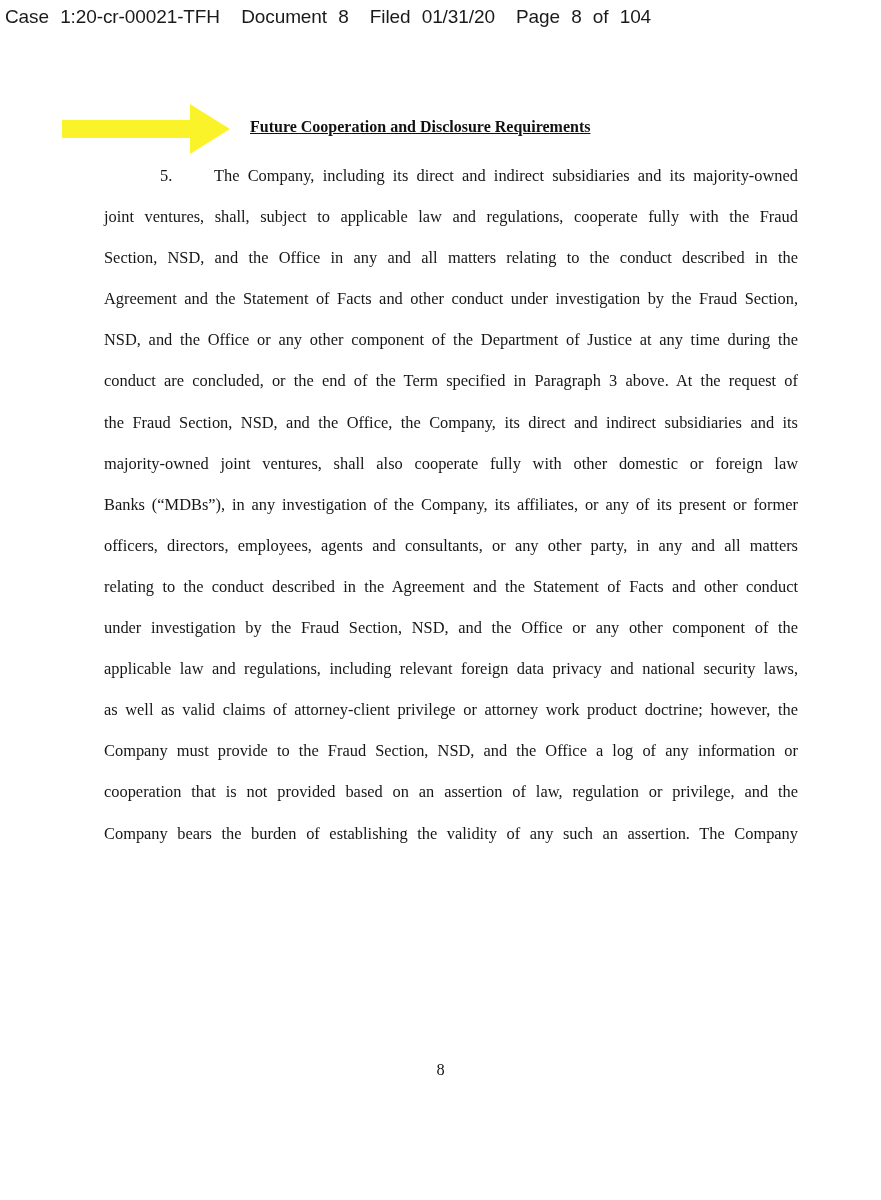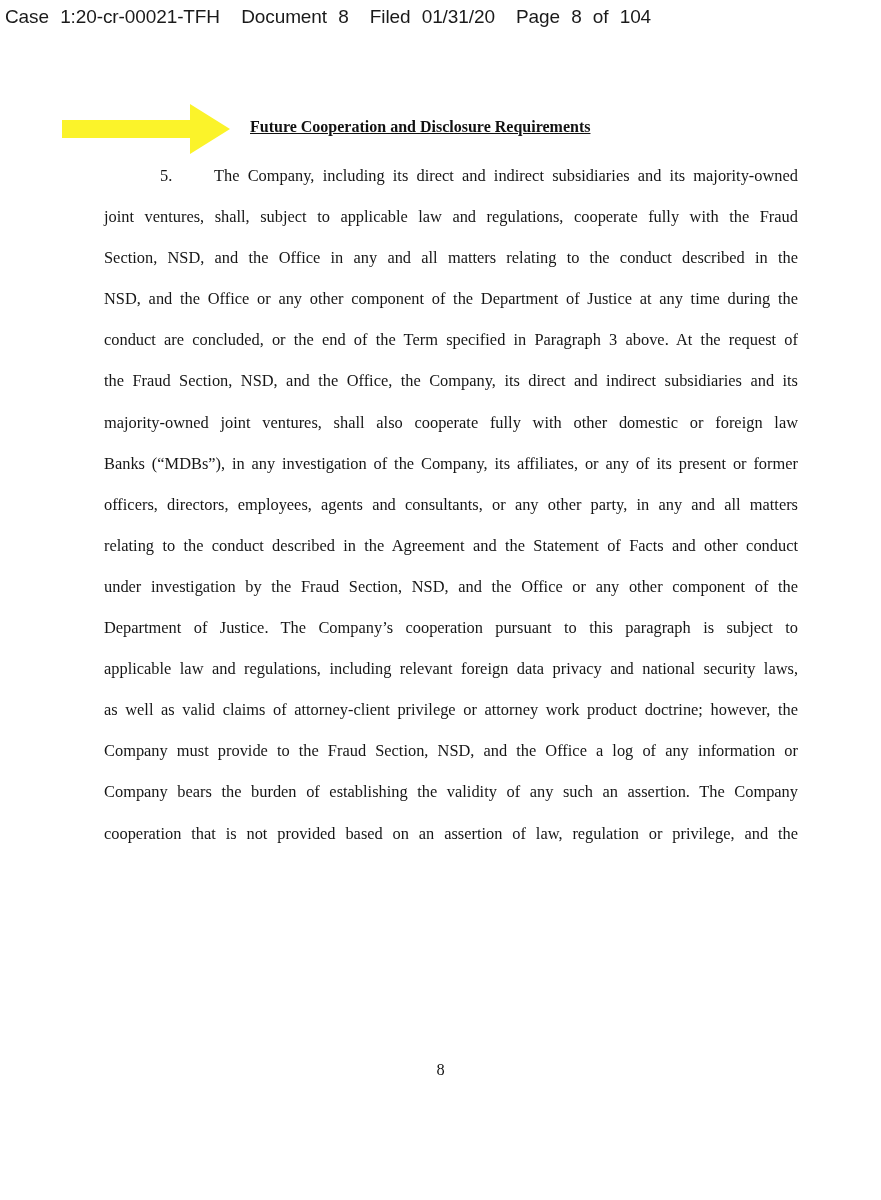--- a/index.html
+++ b/index.html
@@ -45,29 +45,29 @@
 <svg class="arrow" viewBox="0 0 172 54">
   <polygon points="2,18 130,18 130,2 170,27 130,52 130,36 2,36" fill="#fbf32a"></polygon>
 </svg>
 
 <div class="heading">Future Cooperation and Disclosure Requirements</div>
 
 <div class="body-text">
   <span class="line first"><span class="para-num">5.</span><span>The Company, including its direct and indirect subsidiaries and its majority-owned</span></span>
   <span class="line">joint ventures, shall, subject to applicable law and regulations, cooperate fully with the Fraud</span>
   <span class="line">Section, NSD, and the Office in any and all matters relating to the conduct described in the</span>
+  <span class="line">Agreement and the Statement of Facts and other conduct under investigation by the Fraud Section,</span>
   <span class="line">NSD, and the Office or any other component of the Department of Justice at any time during the</span>
   <span class="line">conduct are concluded, or the end of the Term specified in Paragraph 3 above.  At the request of</span>
   <span class="line">the Fraud Section, NSD, and the Office, the Company, its direct and indirect subsidiaries and its</span>
   <span class="line">majority-owned joint ventures, shall also cooperate fully with other domestic or foreign law</span>
   <span class="line">Banks (“MDBs”), in any investigation of the Company, its affiliates, or any of its present or former</span>
   <span class="line">officers, directors, employees, agents and consultants, or any other party, in any and all matters</span>
   <span class="line">relating to the conduct described in the Agreement and the Statement of Facts and other conduct</span>
   <span class="line">under investigation by the Fraud Section, NSD, and the Office or any other component of the</span>
-  <span class="line">Department of Justice.  The Company’s cooperation pursuant to this paragraph is subject to</span>
   <span class="line">applicable law and regulations, including relevant foreign data privacy and national security laws,</span>
   <span class="line">as well as valid claims of attorney-client privilege or attorney work product doctrine; however, the</span>
   <span class="line">Company must provide to the Fraud Section, NSD, and the Office a log of any information or</span>
+  <span class="line">cooperation that is not provided based on an assertion of law, regulation or privilege, and the</span>
   <span class="line">Company bears the burden of establishing the validity of any such an assertion.  The Company</span>
-  <span class="line">cooperation that is not provided based on an assertion of law, regulation or privilege, and the</span>
 </div>
 
 <div class="page-num">8</div>
 
 </body></html>

